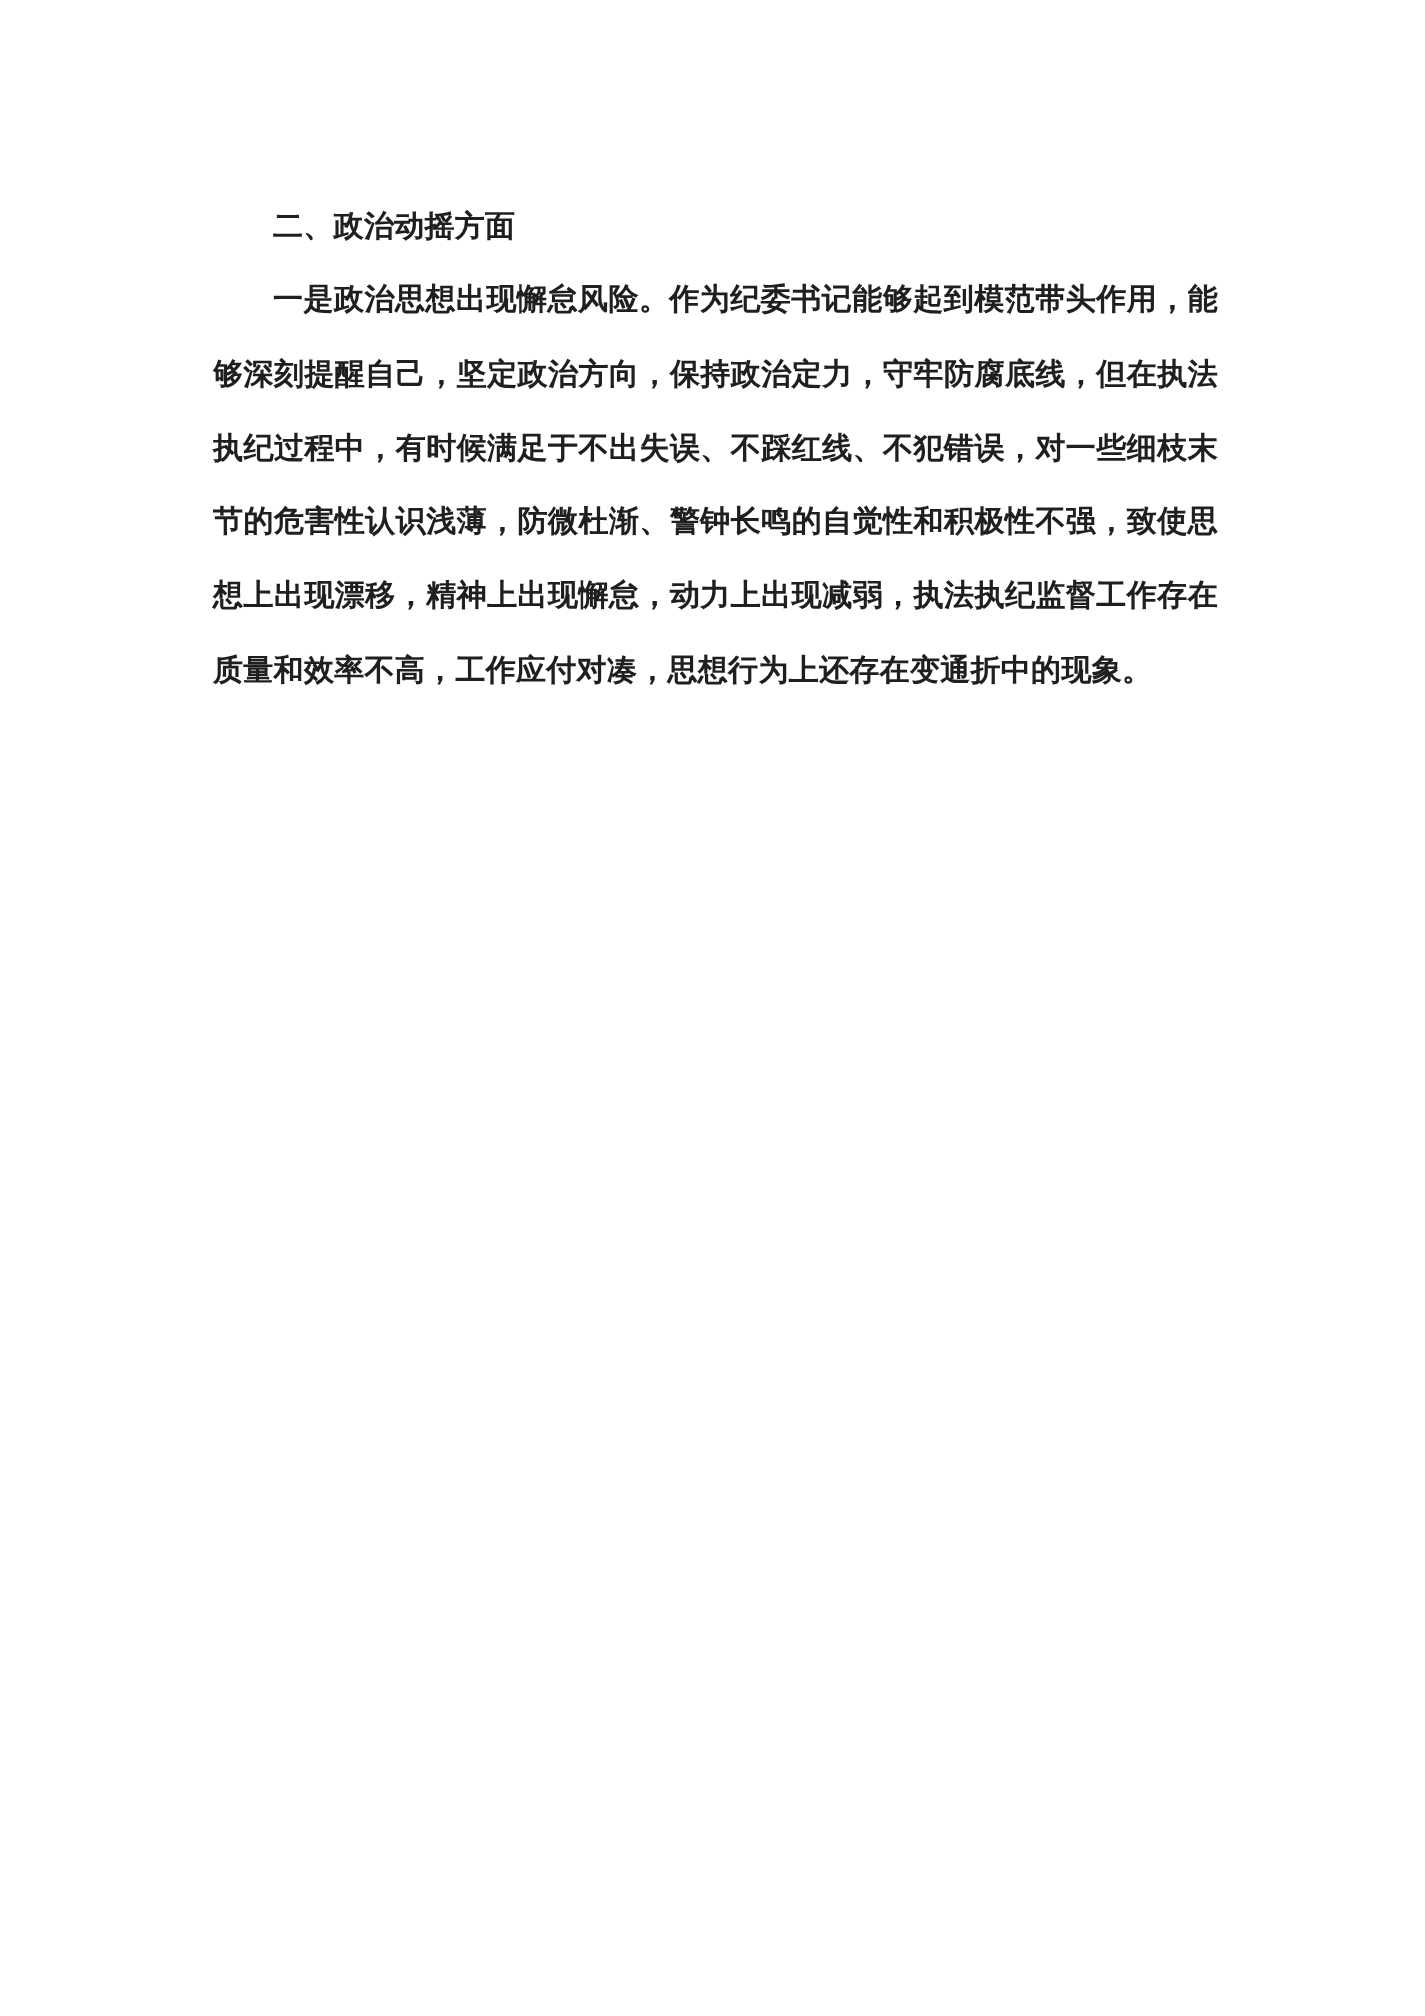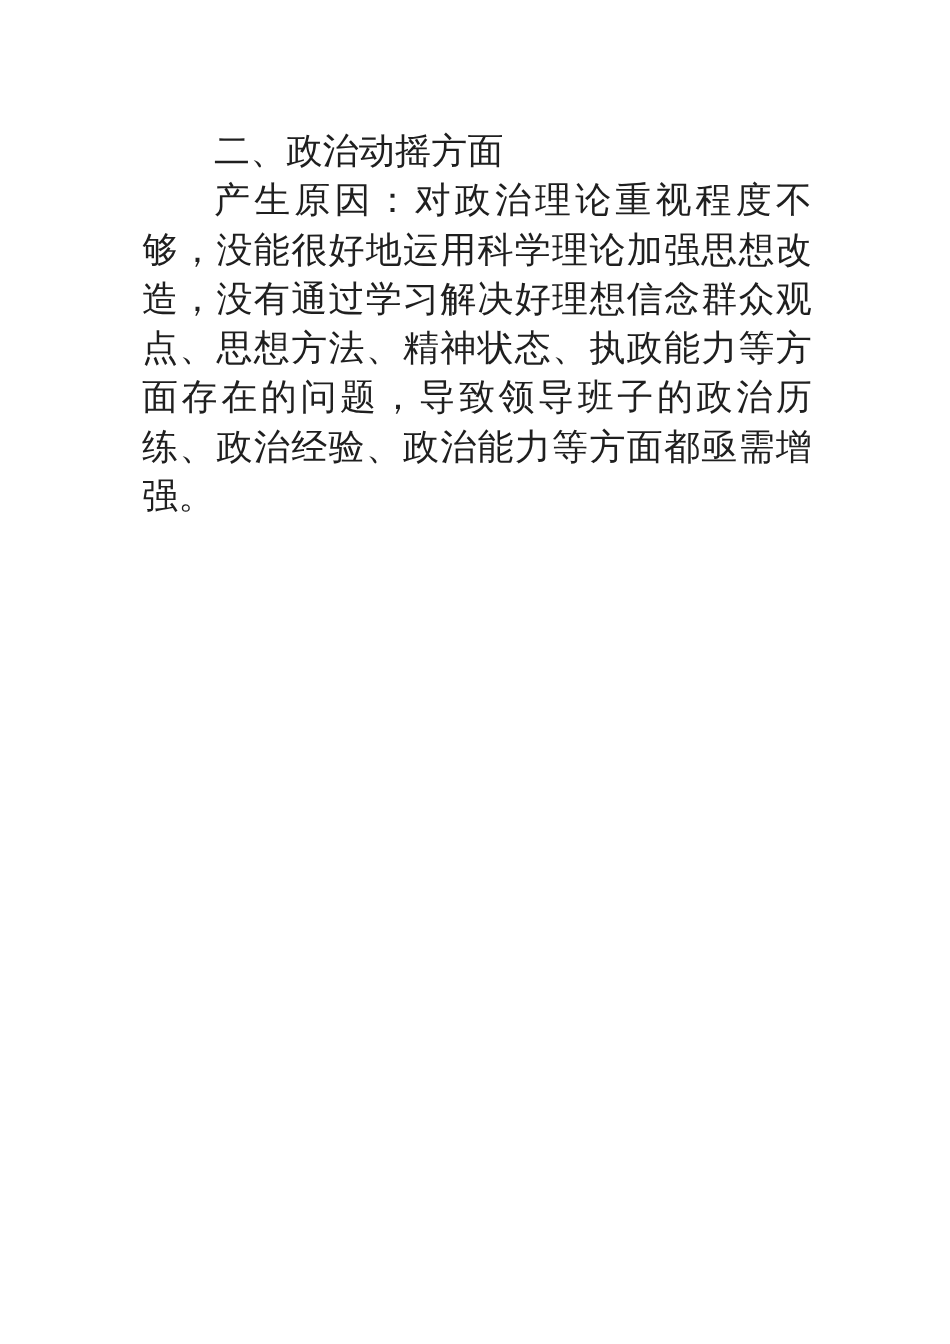--- a/index.html
+++ b/index.html
@@ -19,31 +19,31 @@
     position: absolute;
     left: 142px;
     top: 127px;
     width: 670px;
     color: #1f1f1f;
   }
   .doc-heading,
   .doc-paragraph {
     margin: 0;
     padding: 0;
-    font-size: 36px;
+    font-size: 20px;
     line-height: 49.3px;
-    font-weight: normal;
+    font-weight: bold;
     text-indent: 2em;
     text-align: justify;
     letter-spacing: 0.2px;
     word-break: break-all;
   }
   .doc-heading {
     text-align: left;
   }
 </style>
 </head>
 <body>
 
 <div class="page">
   <p class="doc-heading">二、政治动摇方面</p>
-  <p class="doc-paragraph">产生原因：对政治理论重视程度不够，没能很好地运用科学理论加强思想改造，没有通过学习解决好理想信念群众观点、思想方法、精神状态、执政能力等方面存在的问题，导致领导班子的政治历练、政治经验、政治能力等方面都亟需增强。</p>
+  <p class="doc-paragraph">一是政治思想出现懈怠风险。作为纪委书记能够起到模范带头作用，能够深刻提醒自己，坚定政治方向，保持政治定力，守牢防腐底线，但在执法执纪过程中，有时候满足于不出失误、不踩红线、不犯错误，对一些细枝末节的危害性认识浅薄，防微杜渐、警钟长鸣的自觉性和积极性不强，致使思想上出现漂移，精神上出现懈怠，动力上出现减弱，执法执纪监督工作存在质量和效率不高，工作应付对凑，思想行为上还存在变通折中的现象。</p>
 </div>
 
 </body></html>

